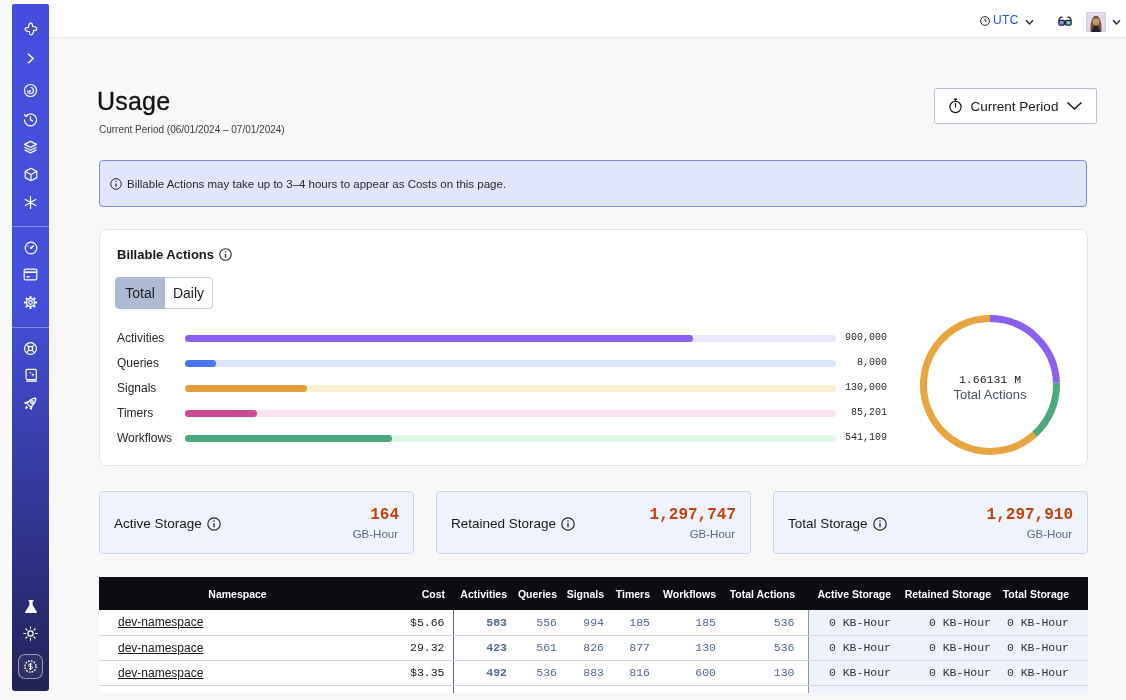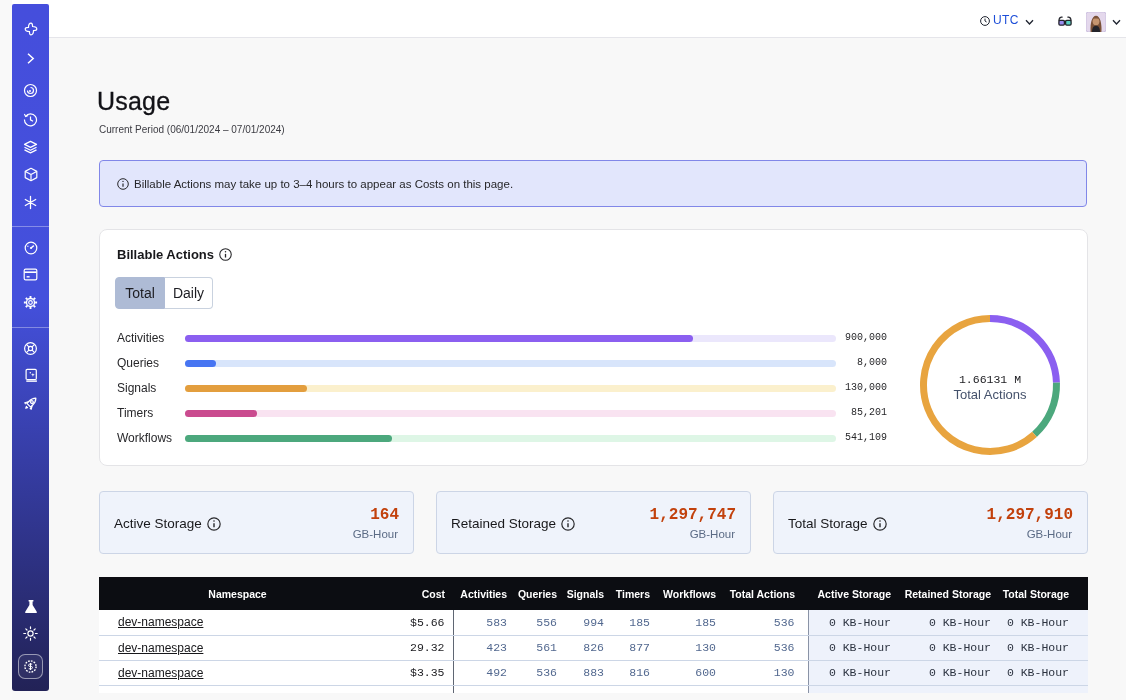--- a/index.html
+++ b/index.html
@@ -22,21 +22,21 @@
 
 
 #title { position:absolute; left:97px; top:87px; font-size:25px; font-weight:500; color:#121217; letter-spacing:0.2px; -webkit-text-stroke:0.3px #121217; }
 #subtitle { position:absolute; left:99px; top:124px; font-size:10px; color:#3c3c43; }
 
 
 #cpBtn { position:absolute; left:934px; top:88px; width:163px; height:36px; background:#fff; border:1px solid #b9c3d9; border-radius:2px; display:flex; align-items:center; justify-content:center; gap:8px; }
 #cpBtn span { font-size:13.5px; font-weight:500; color:#18181b; }
 
 
-#banner { position:absolute; left:99px; top:160px; width:988px; height:47px; background:#e2e6fc; border:1px solid #8187e8; border-radius:4px; display:flex; align-items:center; padding-left:17px; gap:5px; }
+#banner { position:absolute; left:99px; top:160px; width:988px; height:47px; background:#e2e6fc; border:1px solid #8187e8; border-radius:4px; display:flex; align-items:center; padding-left:10px; gap:5px; }
 #banner .txt { font-size:11.5px; color:#27272a; }
 
 
 #bcard { position:absolute; left:99px; top:229px; width:989px; height:237px; background:#fff; border:1px solid #e4e4e7; border-radius:8px; }
 #bcTitle { position:absolute; left:17px; top:17px; font-size:13px; font-weight:700; color:#18181b; display:flex; align-items:center; gap:5px; }
 #toggle { position:absolute; left:15px; top:47px; display:flex; }
 #toggle .t1 { width:50px; height:32px; background:#aebbd5; border:1px solid #aebbd5; border-radius:4px 0 0 4px; display:flex; align-items:center; justify-content:center; font-size:14px; font-weight:500; color:#1d1d22; }
 #toggle .t2 { width:48px; height:32px; background:#fff; border:1px solid #c9d2df; border-left:none; border-radius:0 4px 4px 0; display:flex; align-items:center; justify-content:center; font-size:14px; font-weight:500; color:#1d1d22; }
 
 .crow { position:absolute; left:0; width:989px; height:14px; }
@@ -56,21 +56,21 @@
 #tbl { width:989px; border-collapse:collapse; font-size:11px; }
 #tbl th { background:#0c0d12; color:#fff; font-weight:700; font-size:10.5px; height:33px; padding:0; white-space:nowrap; }
 #tbl td { height:25px; padding:0; background:#fff; border-bottom:1px solid #ccd6e6; white-space:nowrap; }
 #tbl .num { text-align:right; font-family:"Liberation Mono",monospace; font-size:11.5px; color:#52688f; }
 #tbl .cost { text-align:right; font-family:"Liberation Mono",monospace; font-size:11.5px; color:#1b1b1f; padding-right:8px; }
 #tbl .stor { text-align:right; font-family:"Liberation Mono",monospace; font-size:11.5px; color:#2c3340; background:#eef2fb; }
 #tbl .ns { text-align:left; padding-left:19px; }
 #tbl .ns a { color:#18181b; text-decoration:underline; font-size:12px; }
 #tbl th.ra { text-align:right; }
 #tbl th.la { text-align:center; padding-left:22px; }
-.bl1 { border-left:1px solid #5f6673; }
+.bl1 { border-left:1px solid #5f6673;font-weight:bold; }
 .bl2 { border-left:1px solid #8a93a6; }
 </style>
 </head>
 <body>
 <div id="app">
 
   <div style="position:absolute;left:0;top:0;width:12px;height:700px;background:#f9f9f9;z-index:6;"></div>
 
   <div id="hdr">
     <div class="item" style="left:980px; top:16px;">
@@ -220,20 +220,32 @@
           <circle cx="7.5" cy="7.5" r="5.6" stroke-width="1.4" stroke-dasharray="1.7 1.2"></circle>
           <path d="M7.5 4 V11 M9.2 5.1 H6.7 C6 5.1 5.6 5.6 5.6 6.3 C5.6 7 6 7.4 6.7 7.4 H8.3 C9 7.4 9.4 7.9 9.4 8.6 C9.4 9.3 9 9.8 8.3 9.8 H5.7" stroke-width="1"></path>
         </svg>
       </div>
     </div>
   </div>
 
   <div id="title">Usage</div>
   <div id="subtitle">Current Period (06/01/2024 – 07/01/2024)</div>
 
+  <div id="cpBtn">
+    <svg width="15" height="16" viewBox="0 0 15 16" fill="none" stroke="#18181b" stroke-width="1.2">
+        <circle cx="7.5" cy="9" r="5.6"></circle>
+        <path d="M7.5 5.6 V9" stroke-linecap="round"></path>
+        <path d="M5.8 1.2 H9.2" stroke-width="1.4"></path>
+        <path d="M7.5 1.4 V3"></path>
+      </svg>
+    <span>Current Period</span>
+    <svg width="17" height="10" viewBox="0 0 17 10" fill="none" stroke="#18181b" stroke-width="1.6">
+        <path d="M1.5 1.5 L8.5 8 L15.5 1.5"></path>
+      </svg>
+  </div>
 
   <div id="banner">
     <svg width="12" height="12" viewBox="0 0 12 12" fill="none" stroke="#27272a" stroke-width="1">
         <circle cx="6" cy="6" r="5.3"></circle>
         <path d="M6 5.4 V8.8" stroke-width="1.2"></path>
         <circle cx="6" cy="3.4" r="0.7" fill="#27272a" stroke="none"></circle>
       </svg>
     <span class="txt">Billable Actions may take up to 3–4 hours to appear as Costs on this page.</span>
   </div>
 

